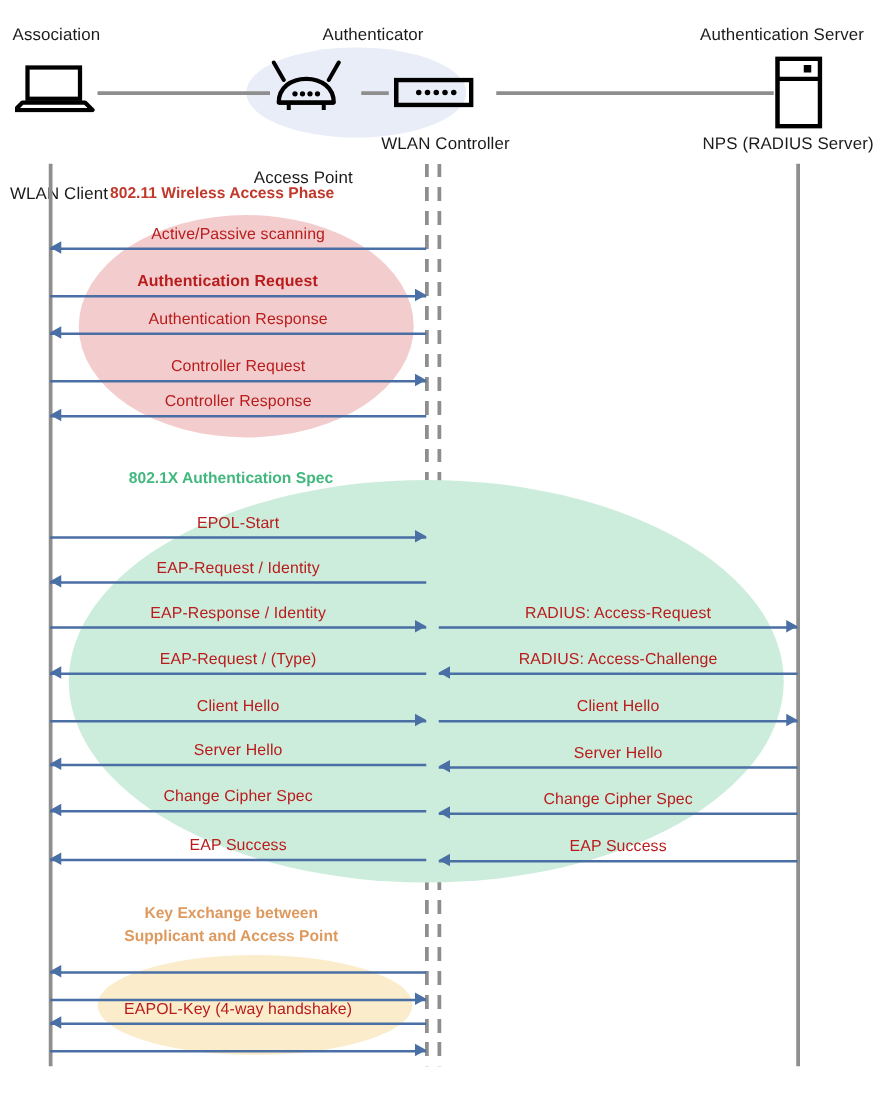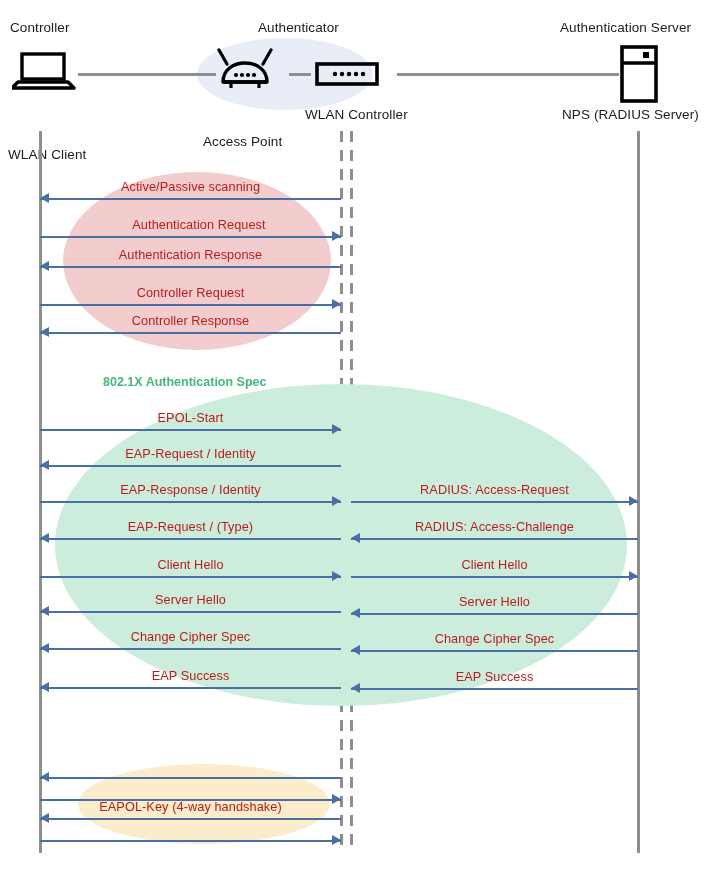--- a/index.html
+++ b/index.html
@@ -99,21 +99,21 @@
 <body>
 
 <div id="stage">
 
   <div class="auth-blob"></div>
 
   <div class="hwire" style="left:78px;top:73px;width:138px;"></div>
   <div class="hwire" style="left:289px;top:73px;width:22px;"></div>
   <div class="hwire" style="left:397px;top:73px;width:222px;"></div>
 
-  <div class="actor-title" style="left:10px;top:20px;">Controller</div>
+  <div class="actor-title" style="left:10px;top:20px;">Association</div>
   <div class="actor-title" style="left:258px;top:20px;">Authenticator</div>
   <div class="actor-title" style="left:560px;top:20px;">Authentication Server</div>
 
   <div class="ico" style="left:12px;top:52px;">
     <svg width="64" height="38" viewBox="0 0 64 38">
       <rect x="10" y="2" width="42" height="25" fill="none" stroke="#000" stroke-width="3.4"></rect>
       <path d="M6 30 L56 30 L62 36 L0 36 Z" fill="none" stroke="#000" stroke-width="3.4" stroke-linejoin="round"></path>
     </svg>
   </div>
 
@@ -157,32 +157,37 @@
 
   <div class="lifeline" style="left:39px;top:131px;height:722px;"></div>
   <div class="lifeline-dashed" style="left:340px;top:131px;height:722px;"></div>
   <div class="lifeline-dashed" style="left:350px;top:131px;height:722px;"></div>
   <div class="lifeline" style="left:637px;top:131px;height:722px;"></div>
 
   <div class="ellipse ell-pink" style="left:63px;top:172px;width:268px;height:178px;"></div>
   <div class="ellipse ell-green" style="left:55px;top:384px;width:572px;height:322px;"></div>
   <div class="ellipse ell-yellow" style="left:78px;top:764px;width:252px;height:80px;"></div>
 
+  <div class="phase-label" style="left:88px;top:147px;color:#C0392B;">802.11 Wireless Access Phase</div>
   <div class="phase-label" style="left:103px;top:375px;color:#42B87E;">802.1X Authentication Spec</div>
+  <div class="phase-label two-line" style="left:85px;top:721px;width:200px;color:#DE9A5E;">
+    <span>Key Exchange between</span><br>
+    <span>Supplicant and Access Point</span>
+  </div>
 
   <div id="messages-layer">
       <div class="msg" style="left: 40px; top: 198px; width: 301px;">
         <div class="msg-line" style="width: 301px;"></div>
         <div class="msg-head head-left" style="left: 0px;"></div>
         <div class="msg-label" style="left: 150.5px; top: -4px;">Active/Passive scanning</div>
       </div>
       <div class="msg" style="left: 40px; top: 236px; width: 301px;">
         <div class="msg-line" style="width: 301px;"></div>
         <div class="msg-head head-right" style="left: 292px;"></div>
-        <div class="msg-label" style="left: 159px; top: -4px;">Authentication Request</div>
+        <div class="msg-label" style="left: 142px; top: -4px; font-weight: bold;">Authentication Request</div>
       </div>
       <div class="msg" style="left: 40px; top: 266px; width: 301px;">
         <div class="msg-line" style="width: 301px;"></div>
         <div class="msg-head head-left" style="left: 0px;"></div>
         <div class="msg-label" style="left: 150.5px; top: -4px;">Authentication Response</div>
       </div>
       <div class="msg" style="left: 40px; top: 304px; width: 301px;">
         <div class="msg-line" style="width: 301px;"></div>
         <div class="msg-head head-right" style="left: 292px;"></div>
         <div class="msg-label" style="left: 150.5px; top: -4px;">Controller Request</div>

